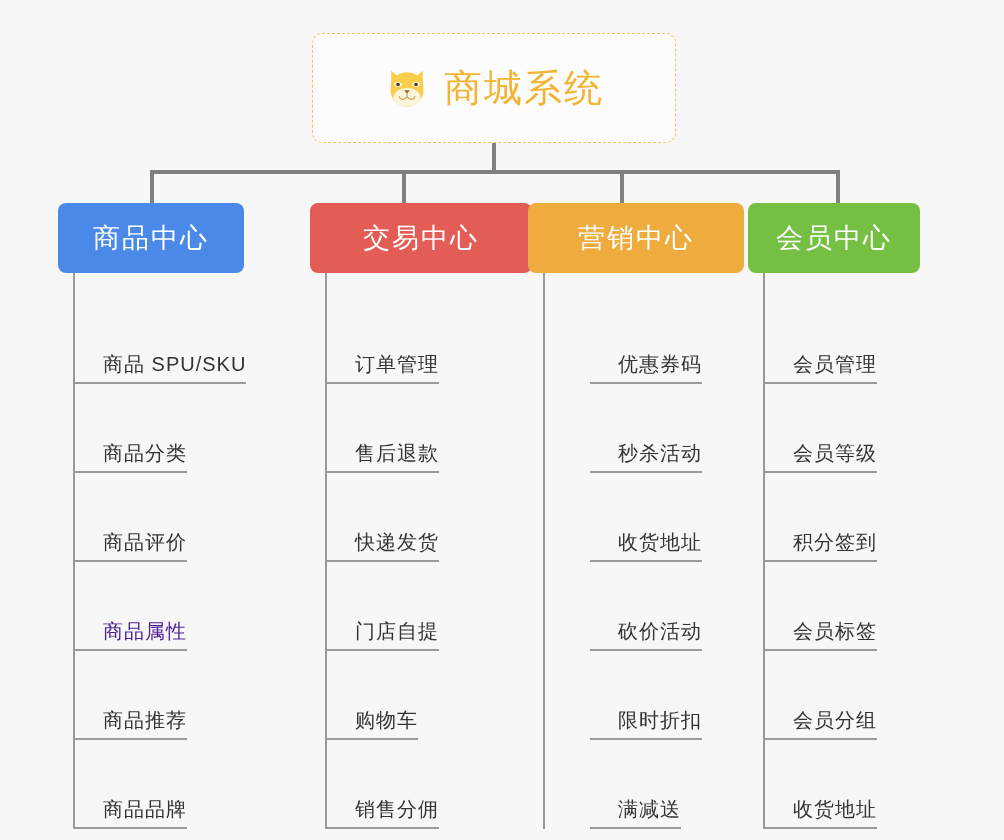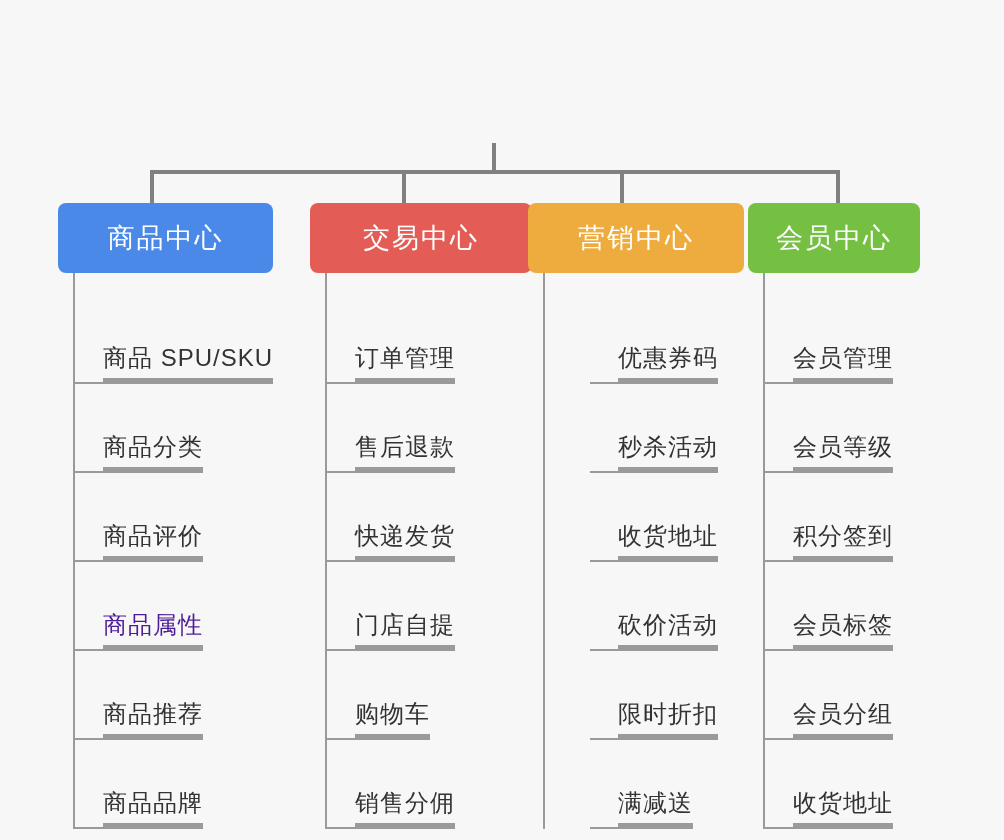--- a/index.html
+++ b/index.html
@@ -91,53 +91,75 @@
     height: 89px;
     box-sizing: border-box;
     display: flex;
     align-items: flex-end;
   }
   .leaf-label {
     display: inline-block;
     box-sizing: border-box;
     margin-left: 28px;
     padding-bottom: 7px;
-    border-bottom: 6px solid #14b8a6;
-    font-size: 24px;
+    border-bottom: 2px solid #14b8a6;
+    font-size: 20px;
     line-height: 1.1;
     color: #333333;
     white-space: nowrap;
     letter-spacing: 1px;
   }
   
   .leaf-item::after {
     content: "";
     position: absolute;
     left: 0;
     bottom: 0;
     width: 28px;
     height: 2px;
     background: #9a9a9a;
   }
 
   
   #cat-0 { left: 58px; }
-  #cat-0 .cat-header { width: 215px; }
+  #cat-0 .cat-header { width: 186px; }
   #cat-1 { left: 310px; }
   #cat-1 .cat-header { width: 222px; }
   #cat-2 { left: 528px; }
   #cat-2 .cat-header { width: 216px; }
   #cat-3 { left: 748px; }
   #cat-3 .cat-header { width: 172px; }
 </style>
 </head>
 <body style="background-color: rgb(247, 247, 247);">
 
 <div id="mindmap">
 
+  <div class="root-node" style="border-color: rgb(240, 194, 100); border-style: dashed;">
+    <svg class="root-icon" viewBox="0 0 64 64">
+
+      <path d="M10 8 L10 30 L22 18 Z" fill="#f7cf4b"></path>
+      <path d="M54 8 L54 30 L42 18 Z" fill="#f7cf4b"></path>
+
+      <path d="M32 10 C16 10 9 22 9 34 C9 48 19 58 32 58 C45 58 55 48 55 34 C55 22 48 10 32 10 Z" fill="#f7cf4b"></path>
+
+      <path d="M32 32 C20 32 13 39 13 46 C13 53 21 58 32 58 C43 58 51 53 51 46 C51 39 44 32 32 32 Z" fill="#fdf4dc"></path>
+
+      <path d="M14 27 C14 24 18 23 22 24 C25 25 26 27 24 29 C21 31 15 31 14 27 Z" fill="#fdf4dc"></path>
+      <path d="M50 27 C50 24 46 23 42 24 C39 25 38 27 40 29 C43 31 49 31 50 27 Z" fill="#fdf4dc"></path>
+
+      <ellipse cx="19.5" cy="27" rx="2.6" ry="2.3" fill="#4a3a20"></ellipse>
+      <ellipse cx="44.5" cy="27" rx="2.6" ry="2.3" fill="#4a3a20"></ellipse>
+
+      <path d="M28 35 L36 35 L32 40 Z" fill="#8a6a34"></path>
+
+      <path d="M32 40 L32 44 M32 44 C28 50 22 48 21 44 M32 44 C36 50 42 48 43 44" stroke="#c9a45e" stroke-width="1.6" fill="none" stroke-linecap="round"></path>
+    </svg>
+    <span class="root-title" style="color: rgb(242, 180, 52);">商城系统</span>
+  </div>
 
   <div class="conn conn-v" style="left: 492px; top: 143px; width: 4px; height: 30px; background-color: rgb(128, 128, 128);"></div>
 
   <div class="conn conn-h" style="left: 150px; top: 170px; width: 690px; height: 4px; background-color: rgb(128, 128, 128);"></div>
 
   <div class="conn conn-v" style="left: 150px; top: 170px; width: 4px; height: 35px; background-color: rgb(128, 128, 128);"></div>
   <div class="conn conn-v" style="left: 402px; top: 170px; width: 4px; height: 35px; background-color: rgb(128, 128, 128);"></div>
   <div class="conn conn-v" style="left: 620px; top: 170px; width: 4px; height: 35px; background-color: rgb(128, 128, 128);"></div>
   <div class="conn conn-v" style="left: 836px; top: 170px; width: 4px; height: 35px; background-color: rgb(128, 128, 128);"></div>
 

